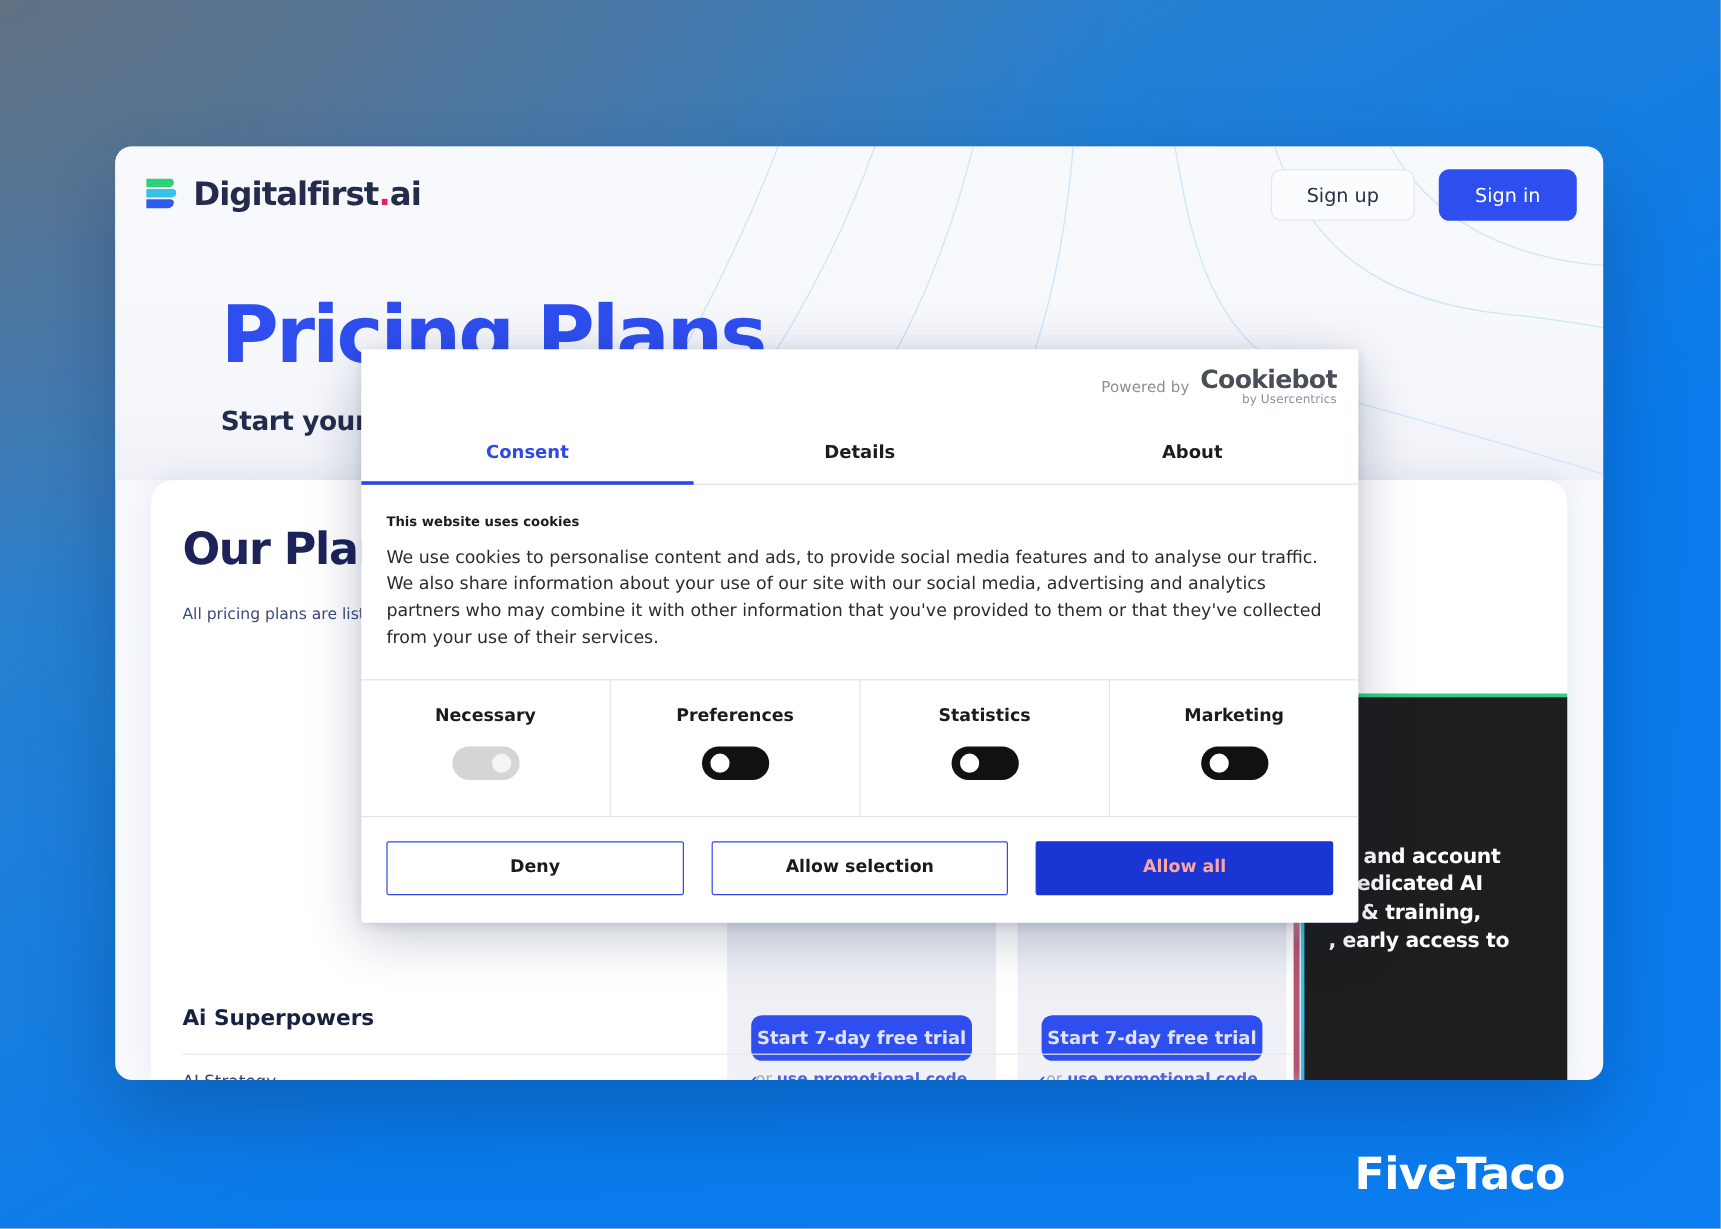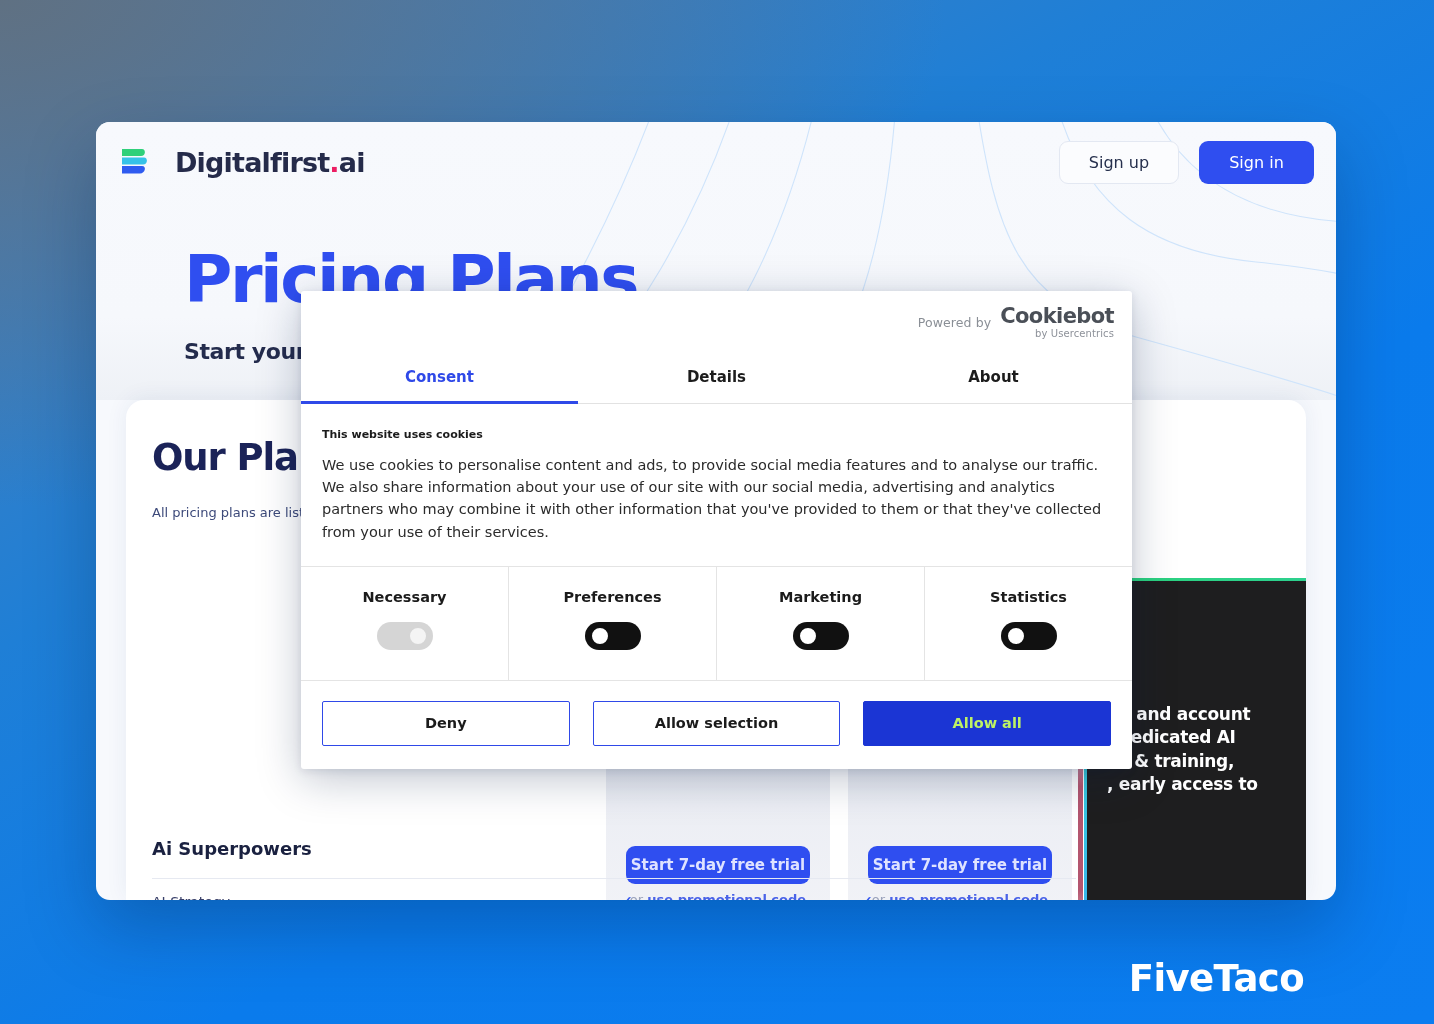--- a/index.html
+++ b/index.html
@@ -62,21 +62,21 @@
   
   #site-header {
     position: absolute;
     top: 0; left: 0; right: 0;
     height: 80px;
     display: flex;
     align-items: center;
     padding: 0 22px 0 24px;
     z-index: 3;
   }
-  #brand { display: flex; align-items: center; gap: 25px; }
+  #brand { display: flex; align-items: center; gap: 11px; }
   #brand-mark { width: 30px; height: 32px; display: block; }
   #brand-text {
     font-size: 27px;
     font-weight: 700;
     color: #252b4a;
     letter-spacing: -0.8px;
     font-family: "DejaVu Sans", sans-serif;
   }
   #brand-text .dot-ai { color: #252b4a; }
   #brand-text .pink-dot { color: #ec1e63; }
@@ -412,21 +412,21 @@
     font-family: "DejaVu Sans", sans-serif;
   }
   .cb-btn.secondary {
     background: #ffffff;
     border: 1.5px solid #2f49e8;
     color: #1b1b1b;
   }
   .cb-btn.primary {
     background: #1b35d4;
     border: 1.5px solid #1b35d4;
-    color: #bef264;
+    color: #fca5a5;
   }
 </style>
 </head>
 <body>
 
 <div id="backdrop">
 
   <div id="page-card">
 
     <div id="hero">
@@ -522,25 +522,25 @@
     <div id="cb-categories">
       <div class="cb-cat">
         <div class="cb-cat-label">Necessary</div>
         <span class="cb-toggle locked"><span class="knob"></span></span>
       </div>
       <div class="cb-cat">
         <div class="cb-cat-label">Preferences</div>
         <span class="cb-toggle"><span class="knob"></span></span>
       </div>
       <div class="cb-cat">
+        <div class="cb-cat-label">Statistics</div>
+        <span class="cb-toggle"><span class="knob"></span></span>
+      </div>
+      <div class="cb-cat">
         <div class="cb-cat-label">Marketing</div>
-        <span class="cb-toggle"><span class="knob"></span></span>
-      </div>
-      <div class="cb-cat">
-        <div class="cb-cat-label">Statistics</div>
         <span class="cb-toggle"><span class="knob"></span></span>
       </div>
     </div>
 
     <div id="cb-actions">
       <button class="cb-btn secondary">Deny</button>
       <button class="cb-btn secondary">Allow selection</button>
       <button class="cb-btn primary">Allow all</button>
     </div>
   </div>

